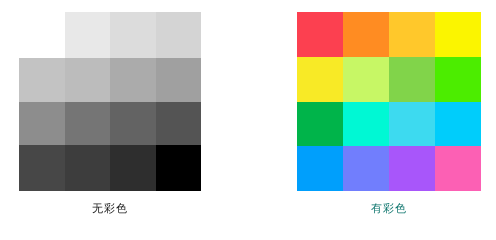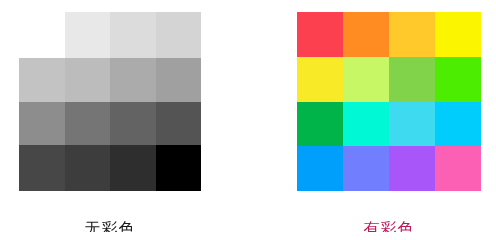--- a/index.html
+++ b/index.html
@@ -38,26 +38,25 @@
     display: block;
   }
 
   .swatch.empty {
     background: transparent;
   }
 
   .panel-caption {
     position: absolute;
     text-align: center;
-    font-size: 16px;
+    font-size: 11px;
     line-height: 14px;
     color: #1a1a1a;
     white-space: nowrap;
     letter-spacing: 1px;
-    margin-top: 20px;
   }
 
   
   #panel-achromatic {
     left: 0px;
     top: 0px;
     width: 248px;
     height: 232px;
   }
   #grid-achromatic {
@@ -144,16 +143,16 @@
       <div class="swatch" style="background-color: rgb(0, 248, 212);"></div>
       <div class="swatch" style="background-color: rgb(61, 218, 240);"></div>
       <div class="swatch" style="background-color: rgb(0, 205, 251);"></div>
 
       <div class="swatch" style="background-color: rgb(0, 159, 252);"></div>
       <div class="swatch" style="background-color: rgb(113, 126, 253);"></div>
       <div class="swatch" style="background-color: rgb(168, 86, 250);"></div>
       <div class="swatch" style="background-color: rgb(252, 96, 180);"></div>
 
     </div>
-    <div class="panel-caption" id="caption-chromatic" style="color: #be185d;">有彩色</div>
+    <div class="panel-caption" id="caption-chromatic" style="color: #0f766e;">有彩色</div>
   </div>
 
 </div>
 
 </body></html>

